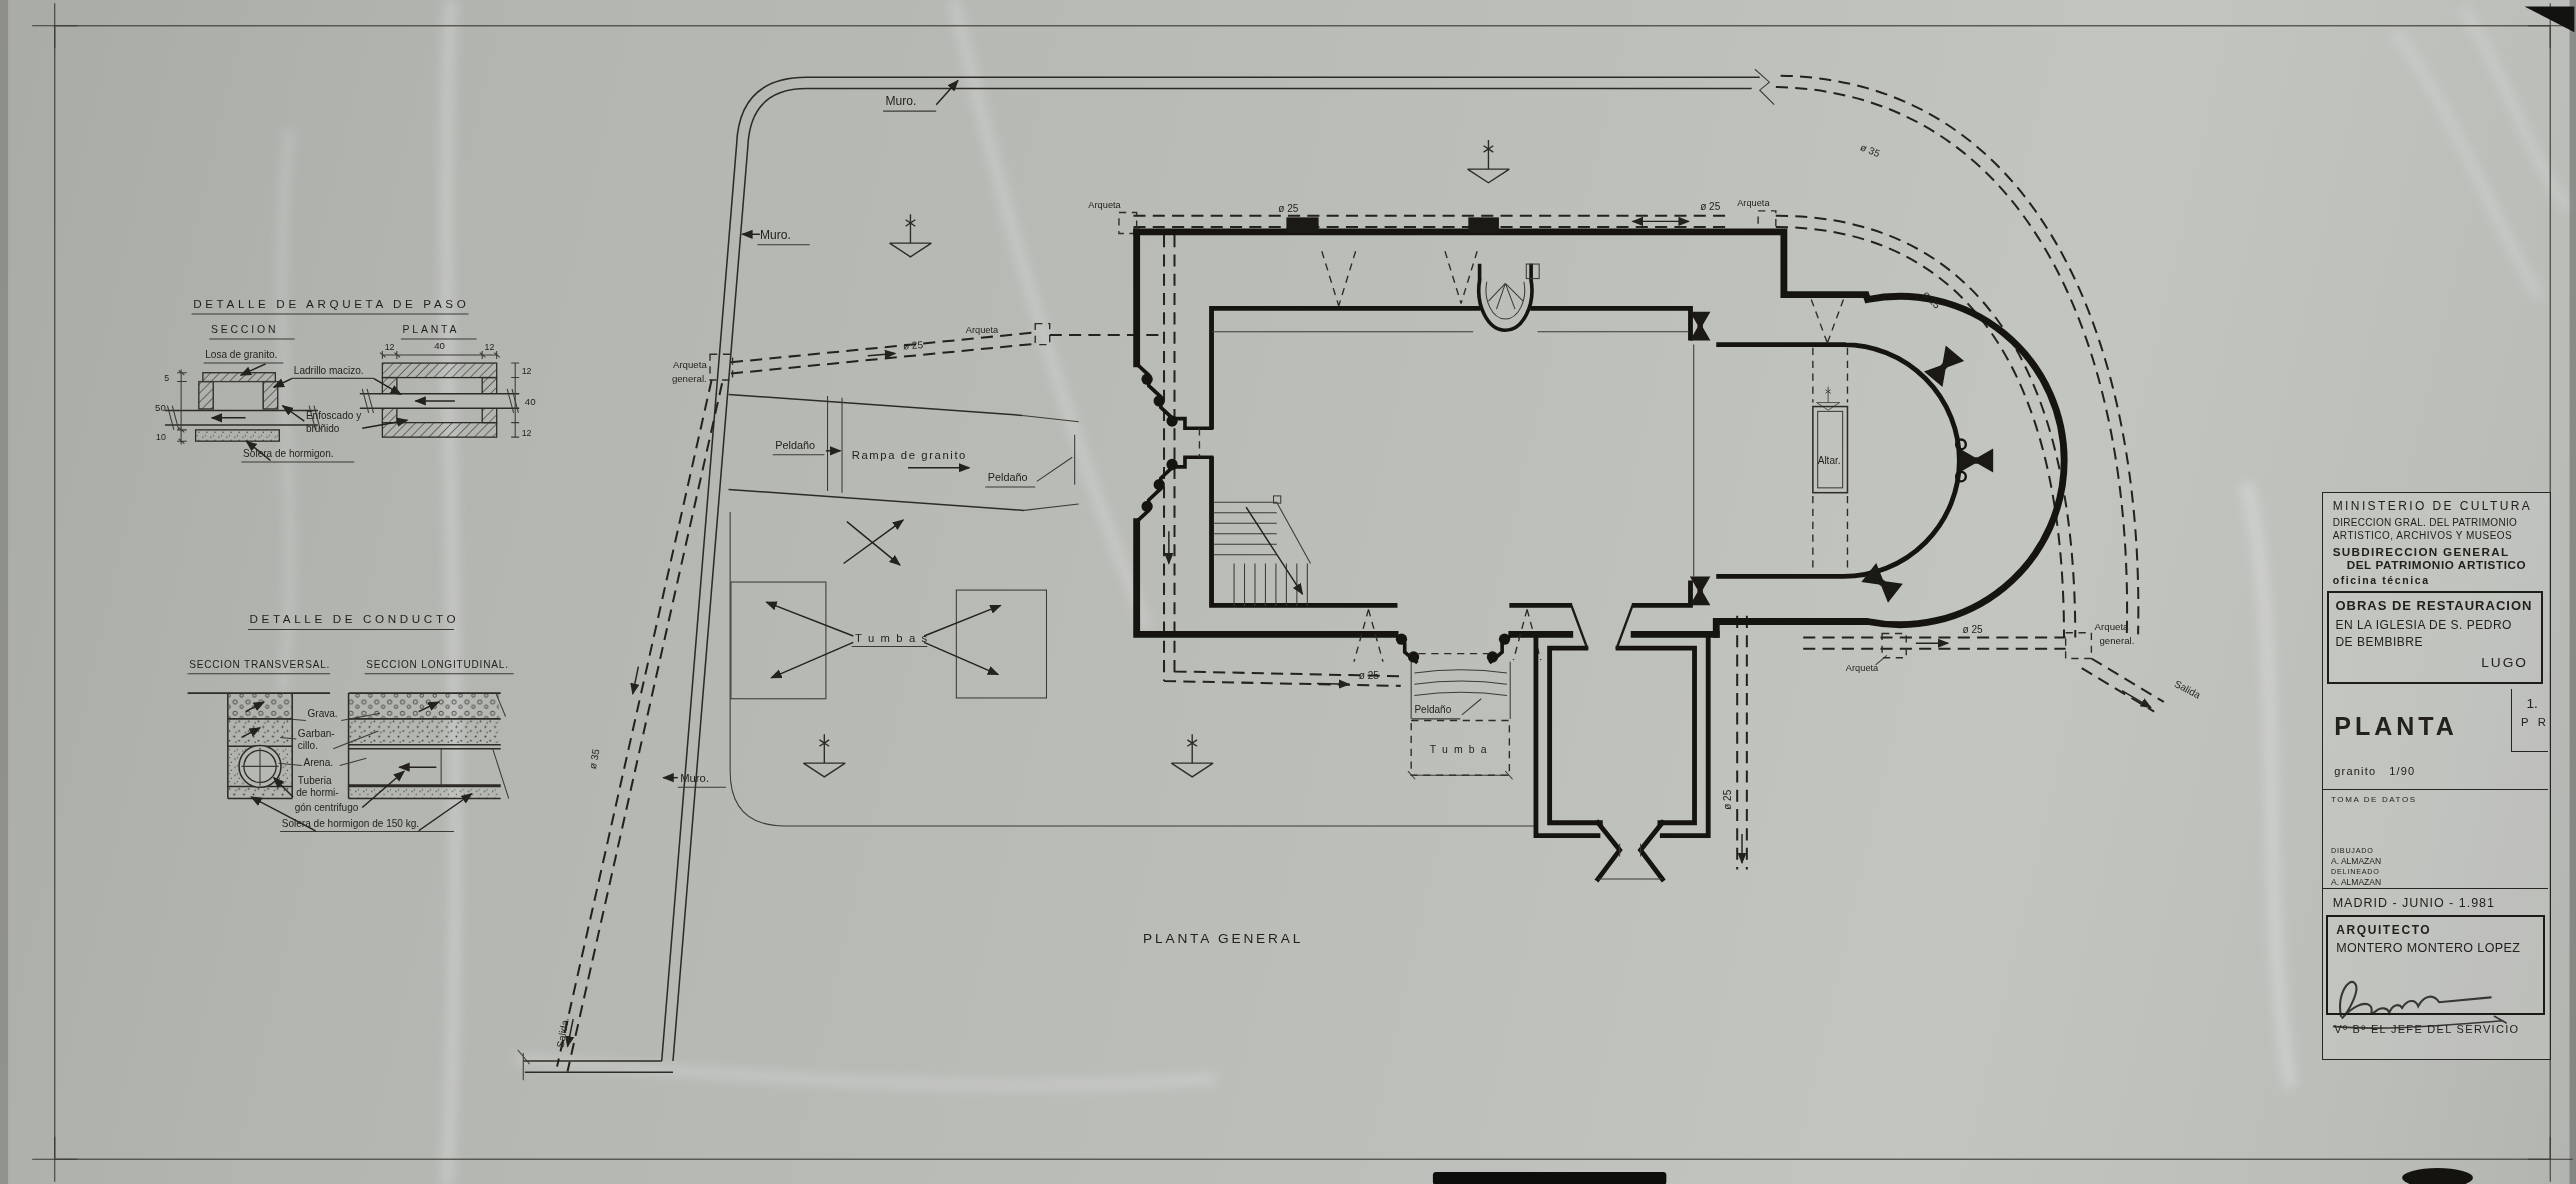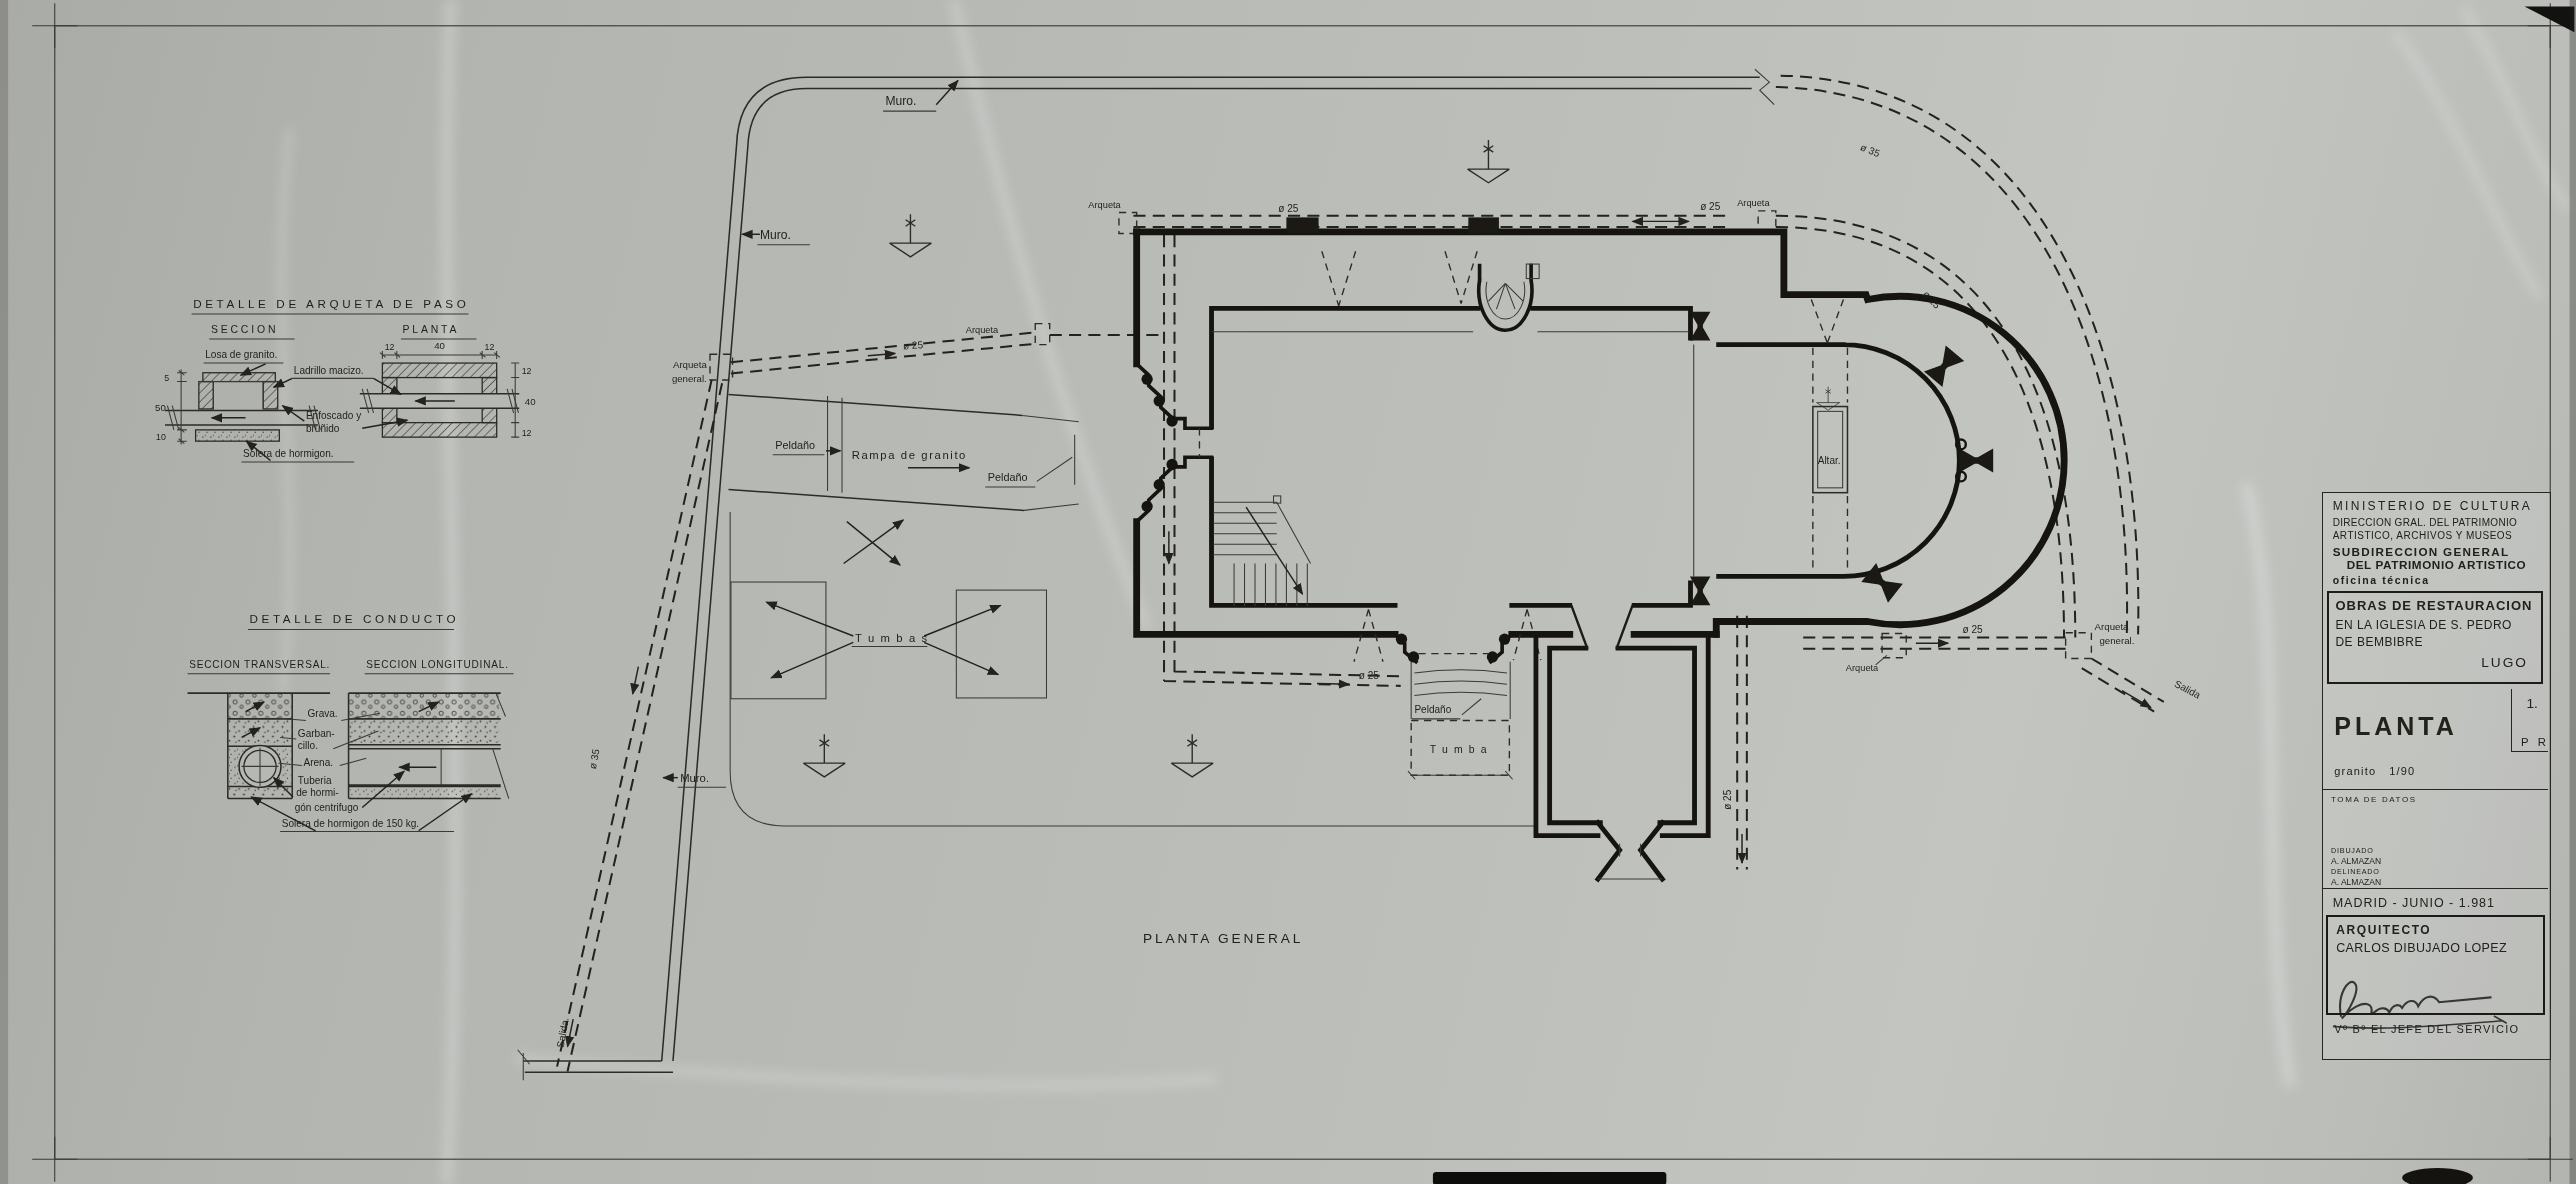--- a/index.html
+++ b/index.html
@@ -34,21 +34,21 @@
   .boxB{top:98px;left:4px;width:216px;height:93px;border:2px solid #1e1d17;}
   .b1{top:4.8px;left:6.4px;font-size:13px;font-weight:600;letter-spacing:1px;}
   .b2{top:25px;left:6.4px;font-size:12px;letter-spacing:0.5px;}
   .b3{top:42px;left:6.4px;font-size:12px;letter-spacing:0.5px;}
   .b4{top:62px;right:13px;font-size:13.7px;letter-spacing:2px;}
   .secC{top:196px;left:0;width:225px;height:101px;border-bottom:1.3px solid #26251f;}
   .planta{top:22.5px;left:11.3px;font-size:25px;font-weight:700;letter-spacing:4px;}
   .escala{top:76px;left:11.3px;font-size:11px;letter-spacing:1.2px;}
   .cellN{top:0;left:188px;width:37px;height:63px;border-left:1.3px solid #26251f;border-bottom:1.3px solid #26251f;}
   .n1{top:7.2px;left:14.5px;font-size:13.7px;}
-  .n2{top:27px;left:8.9px;font-size:11.3px;letter-spacing:3.2px;color:#44423c;margin-top:20px;}
+  .n2{top:27px;left:8.9px;font-size:11.3px;letter-spacing:3.2px;color:#44423c;}
   .secD{top:297px;left:0;width:225px;height:99px;border-bottom:1.3px solid #26251f;}
   .d1{top:4.8px;left:8px;font-size:8px;letter-spacing:1.6px;color:#3a3933;}
   .d2{top:56px;left:8px;font-size:7.2px;letter-spacing:0.8px;color:#3a3933;}
   .d3{top:66px;left:8px;font-size:8.5px;}
   .d4{top:77px;left:8px;font-size:7.2px;letter-spacing:0.8px;color:#3a3933;}
   .d5{top:87px;left:8px;font-size:8.5px;}
   .e1{top:403px;left:9.7px;font-size:12.5px;letter-spacing:1px;}
   .boxF{top:422px;left:3.2px;width:219px;height:100px;border:2.4px solid #1b1a15;}
   .f1{top:6.4px;left:8px;font-size:12px;font-weight:700;letter-spacing:1.6px;}
   .f2{top:24px;left:8px;font-size:12.5px;letter-spacing:0.4px;}
@@ -456,18 +456,18 @@
     <div class="d2">DIBUJADO</div>
     <div class="d3">A. ALMAZAN</div>
     <div class="d4">DELINEADO</div>
     <div class="d5">A. ALMAZAN</div>
   </div>
 
   <div class="e1">MADRID - JUNIO - 1.981</div>
 
   <div class="boxF bx">
     <div class="f1">ARQUITECTO</div>
-    <div class="f2">CARLOS DIBUJADO LOPEZ</div>
+    <div class="f2">MONTERO MONTERO LOPEZ</div>
   </div>
 
   <div class="g1">Vº Bº  EL JEFE DEL SERVICIO</div>
 </div>
 
 
 </body></html>

